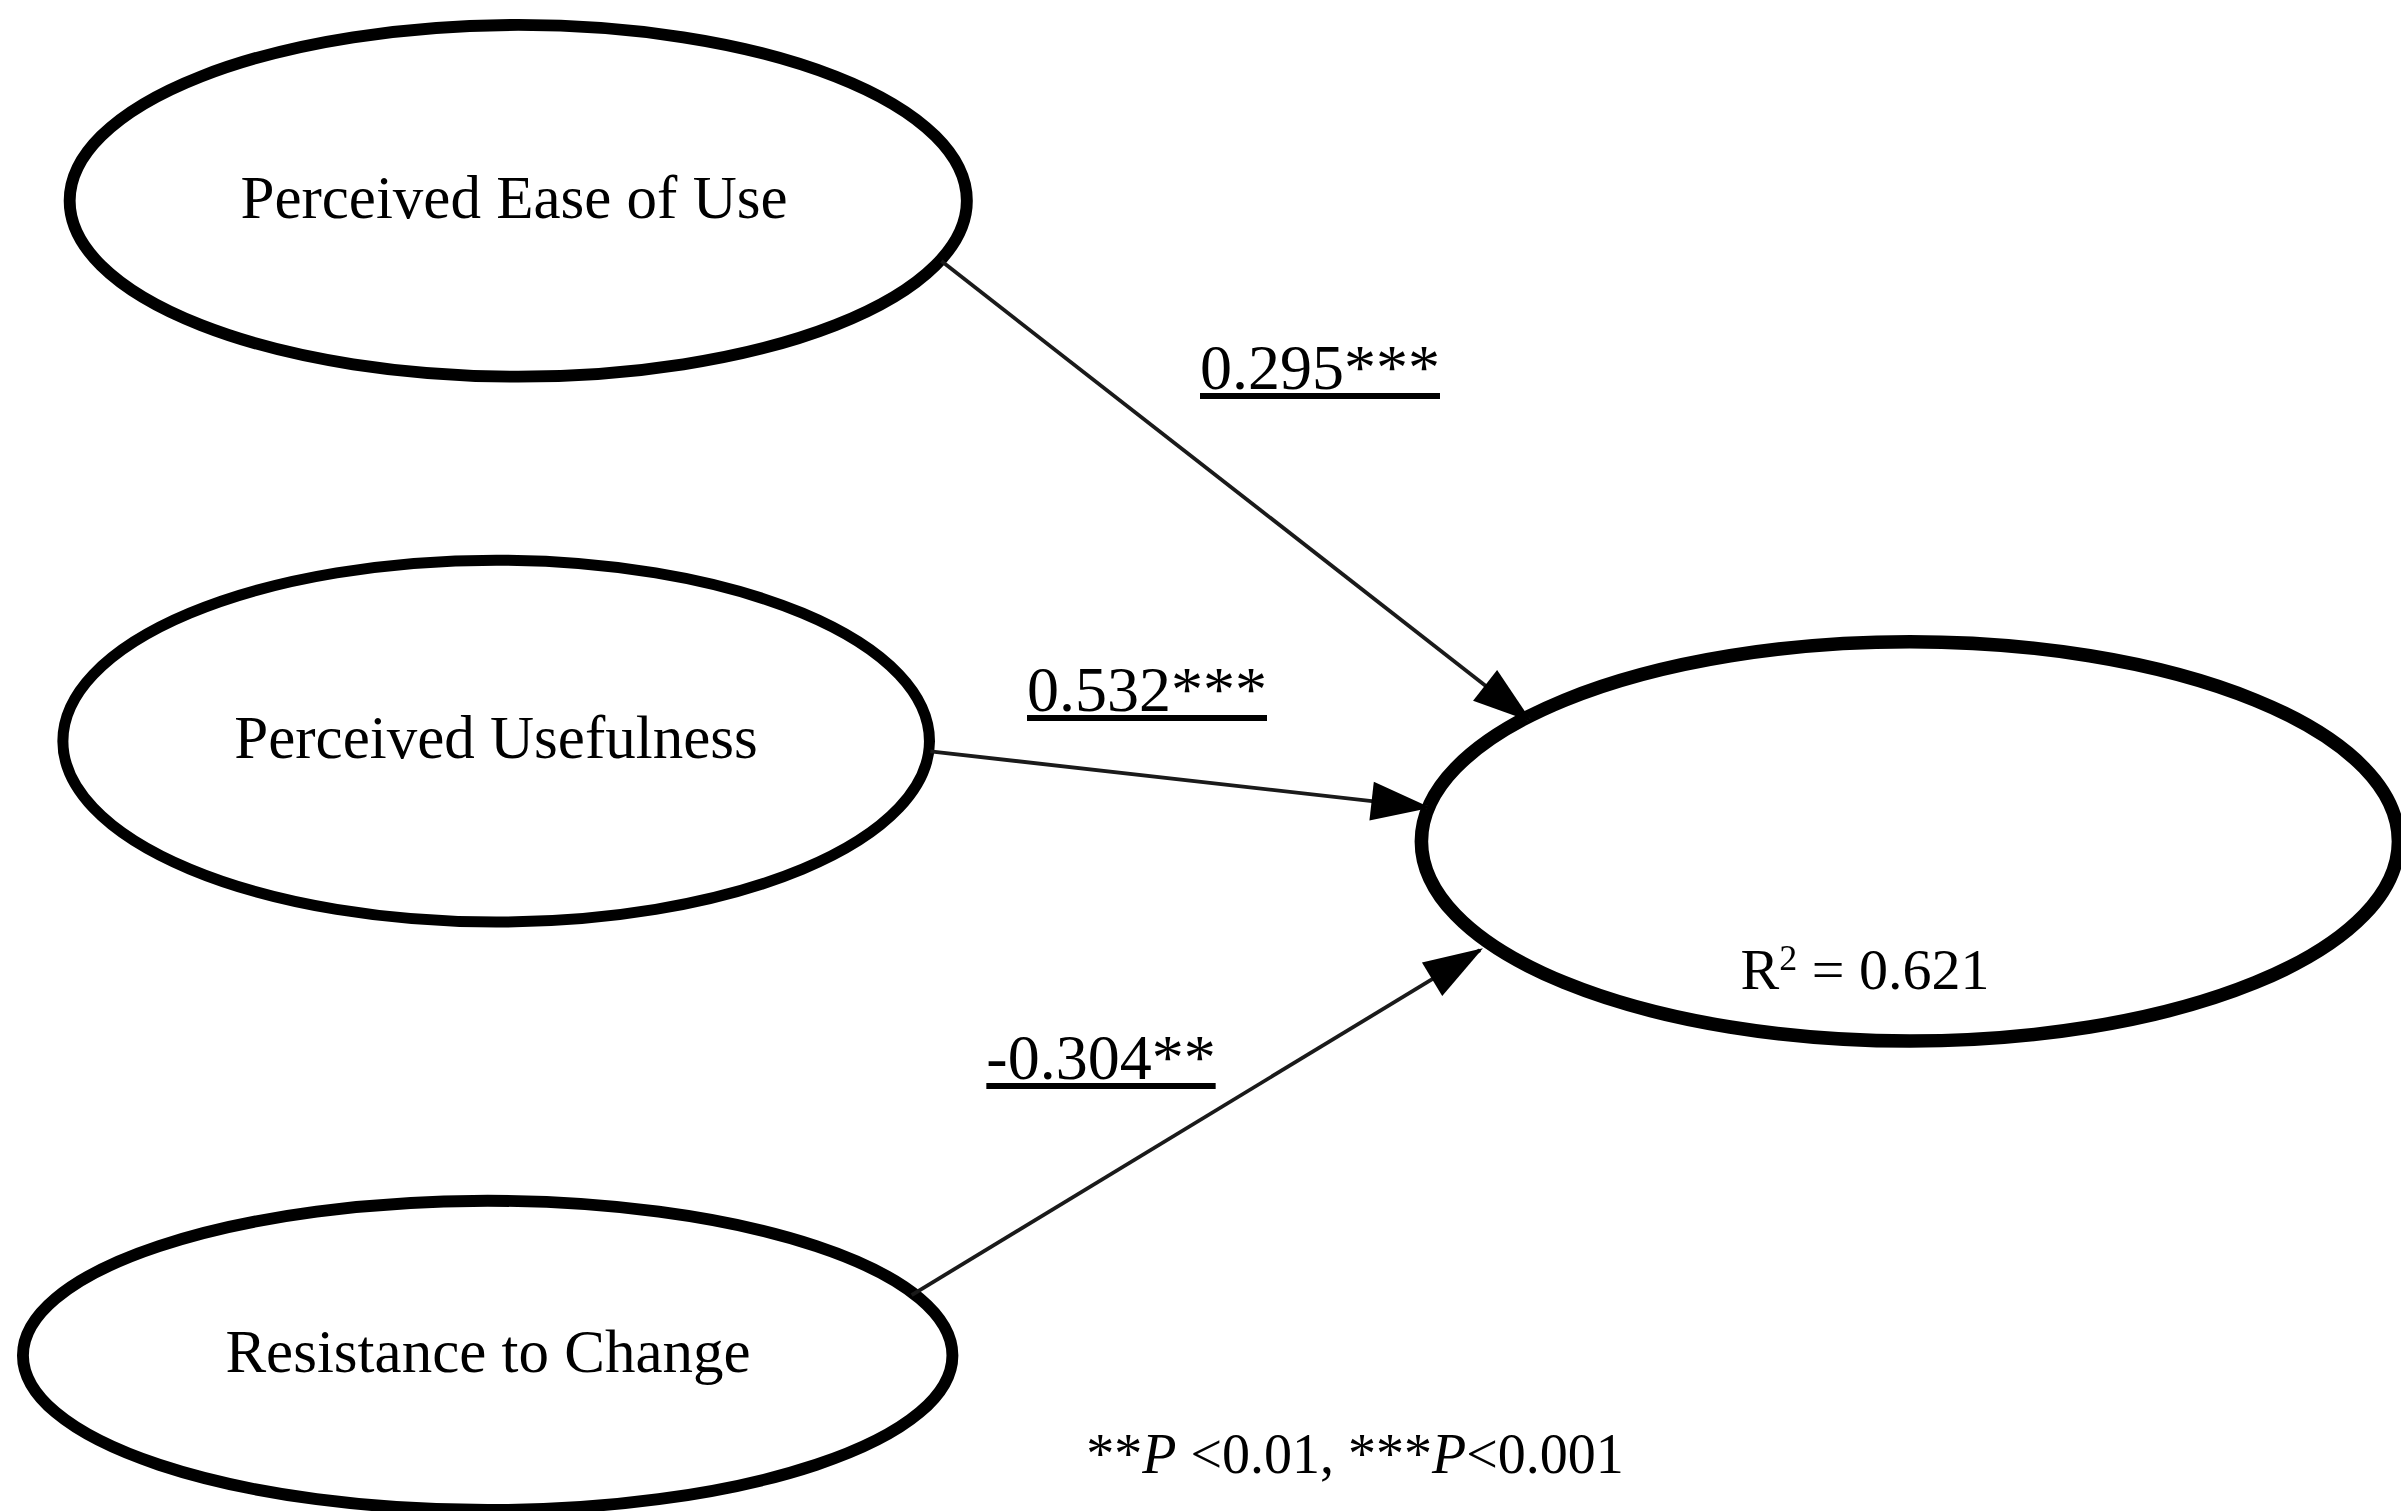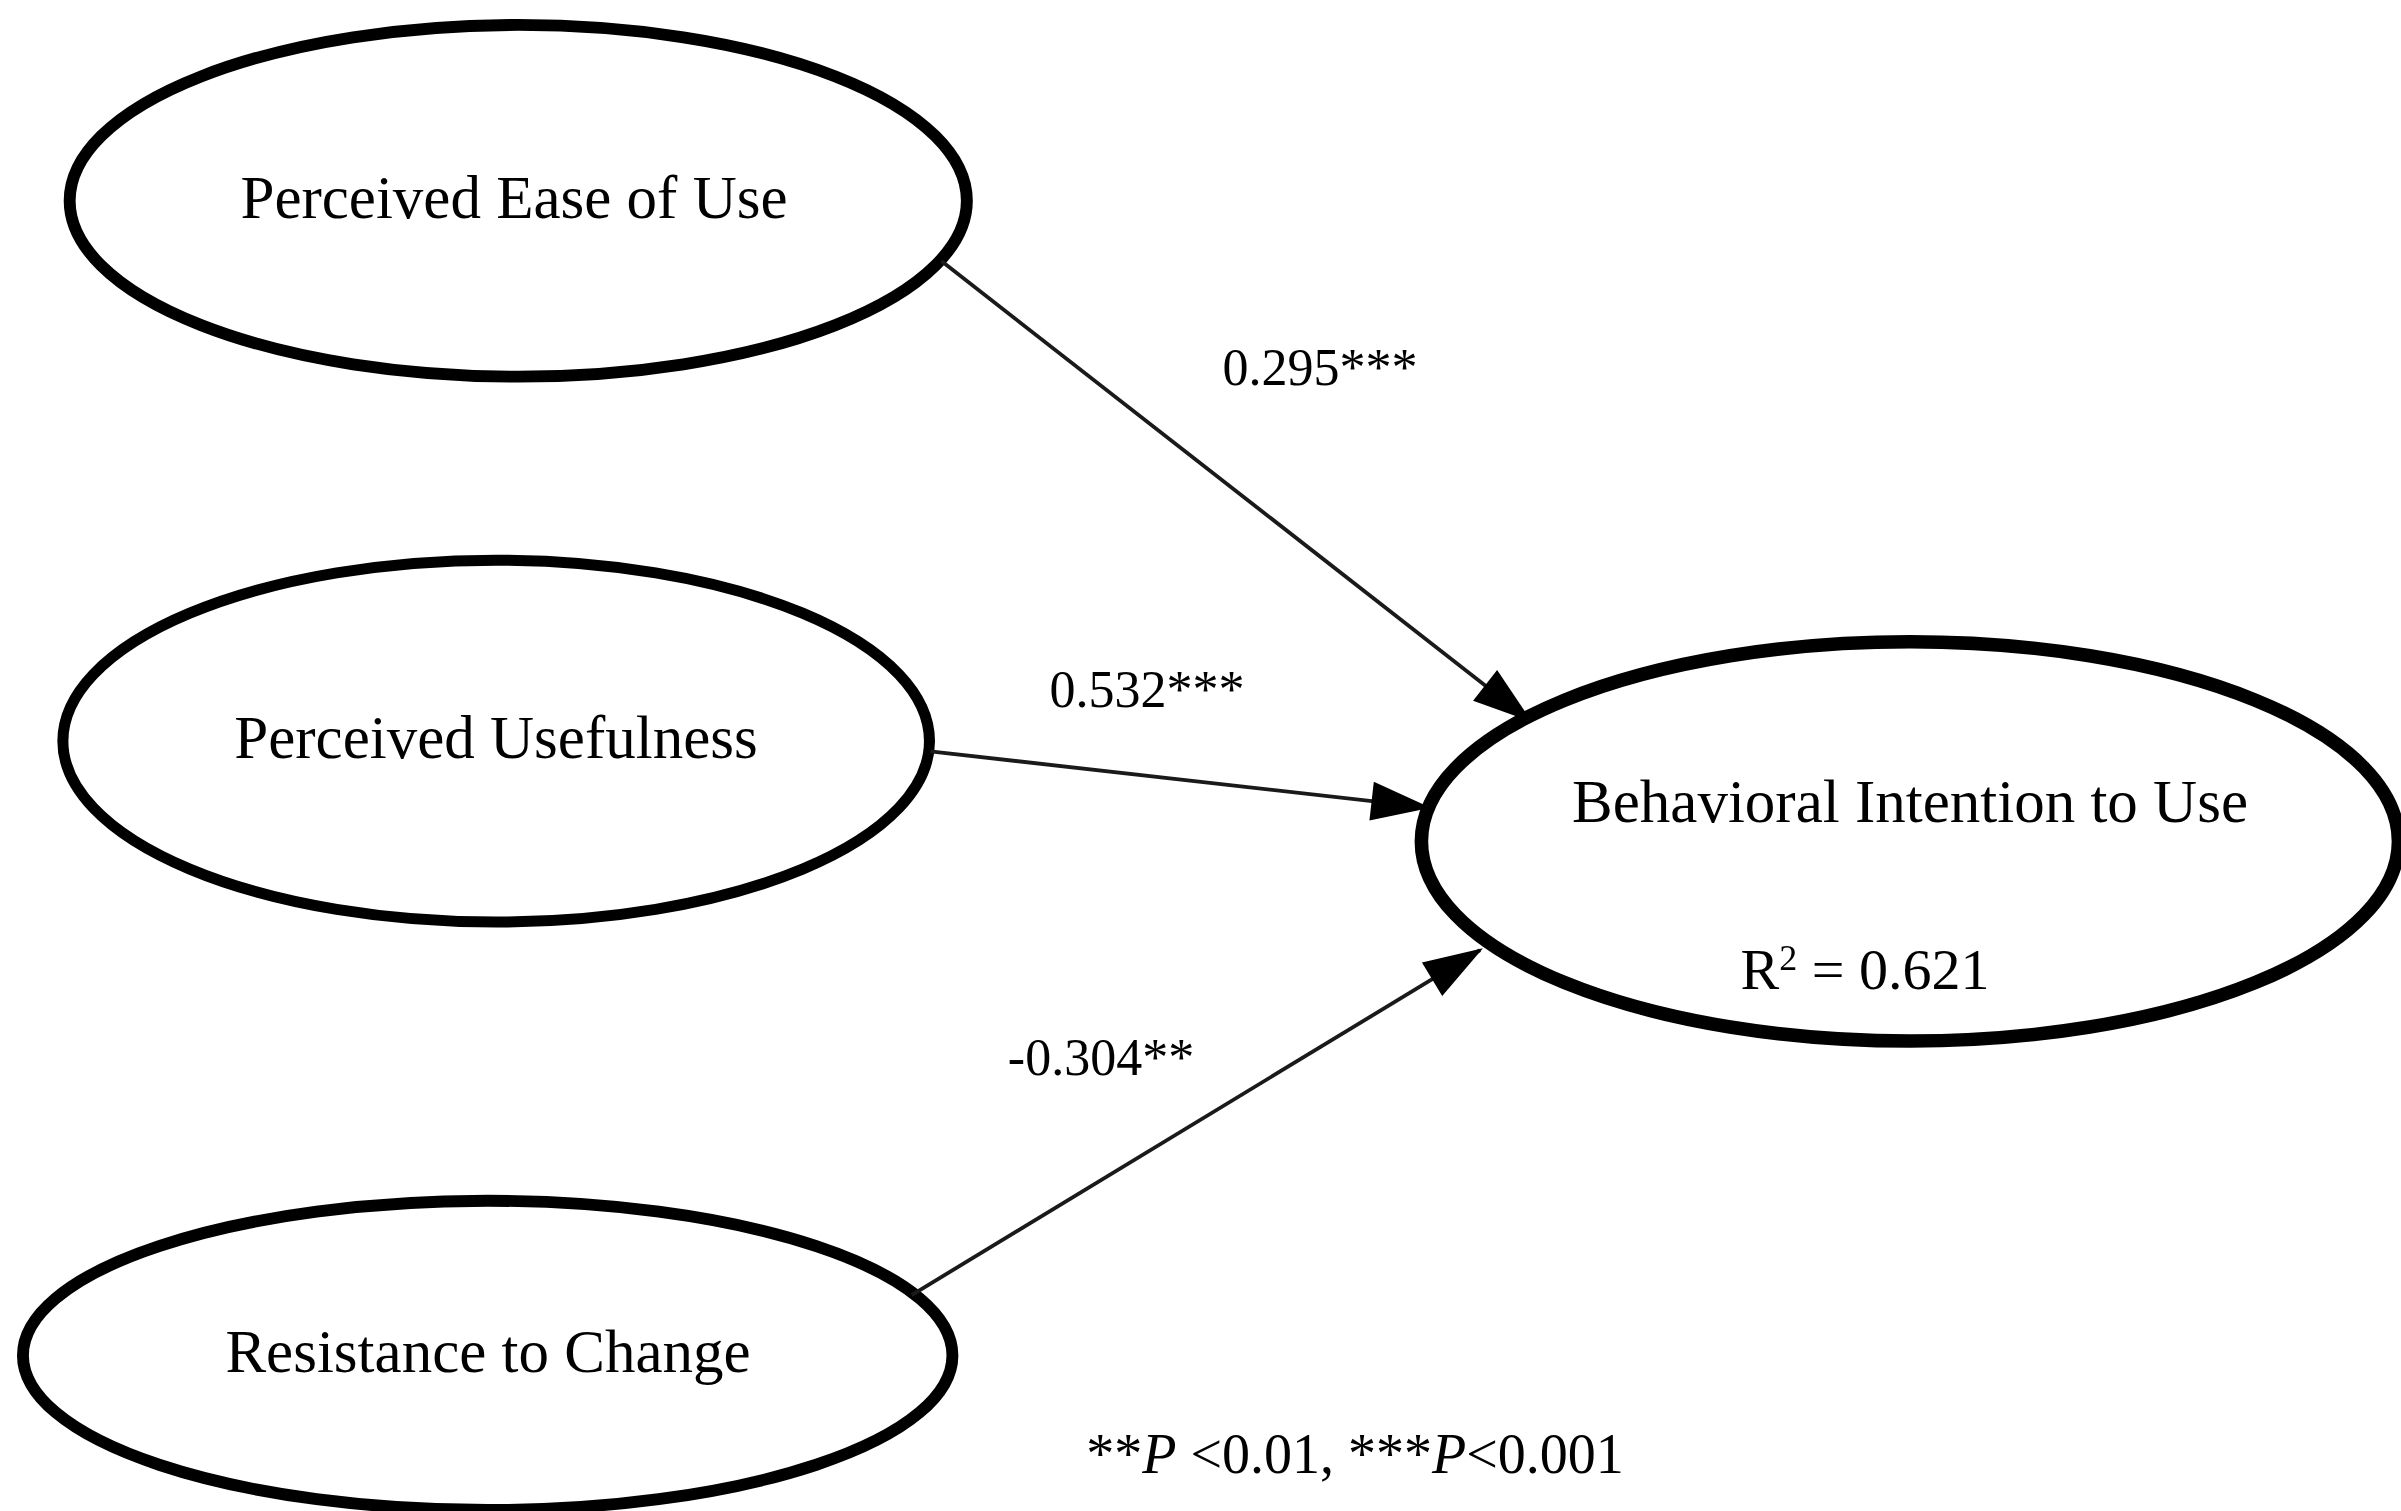--- a/index.html
+++ b/index.html
@@ -21,21 +21,21 @@
   }
   .label {
     position: absolute;
     transform: translate(-50%, -50%);
     white-space: nowrap;
     color: #000000;
     line-height: 1;
     text-align: center;
   }
   .node-label { font-size: 61px; }
-  .coef-label { font-size: 52px; }
+  .coef-label { font-size: 64px; text-decoration: underline; }
   .r2-label   { font-size: 58px; margin-top: 14px; }
   .r2-label .sup {
     font-size: 0.62em;
     position: relative;
     top: -0.52em;
   }
   .footnote { font-size: 56px; }
   .it { font-style: italic; }
 </style>
 </head>
@@ -56,21 +56,20 @@
     <ellipse cx="2248" cy="990" rx="575" ry="235" fill="none" stroke="#000000" stroke-width="16"></ellipse>
 
     <line x1="1108" y1="307" x2="1800" y2="847" stroke="#1a1a1a" stroke-width="4.5" marker-end="url(#arrowhead)"></line>
     <line x1="1095" y1="884" x2="1680" y2="950" stroke="#1a1a1a" stroke-width="4.5" marker-end="url(#arrowhead)"></line>
     <line x1="1073" y1="1524" x2="1742" y2="1118" stroke="#1a1a1a" stroke-width="4.5" marker-end="url(#arrowhead)"></line>
   </svg>
 
   <div class="label node-label" style="left:514px;  top:197px;">Perceived Ease of Use</div>
   <div class="label node-label" style="left:496px;  top:737px;">Perceived Usefulness</div>
   <div class="label node-label" style="left:488px;  top:1351px;">Resistance to Change</div>
-  <div class="label node-label" style="left:1910px; top:801px;">Behavioral Intention to Use</div>
 
   <div class="label r2-label" style="left:1865px; top:956px;"><span>R</span><span class="sup">2</span><span> = 0.621</span></div>
 
   <div class="label coef-label" style="left:1320px; top:368px;">0.295***</div>
   <div class="label coef-label" style="left:1147px; top:690px;">0.532***</div>
   <div class="label coef-label" style="left:1101px; top:1058px;">-0.304**</div>
 
   <div class="label footnote" style="left:1355px; top:1417px;margin-top:37px;"><span>**</span><span class="it">P</span><span> &lt;0.01, </span><span>***</span><span class="it">P</span><span>&lt;0.001</span></div>
 
 </div>

